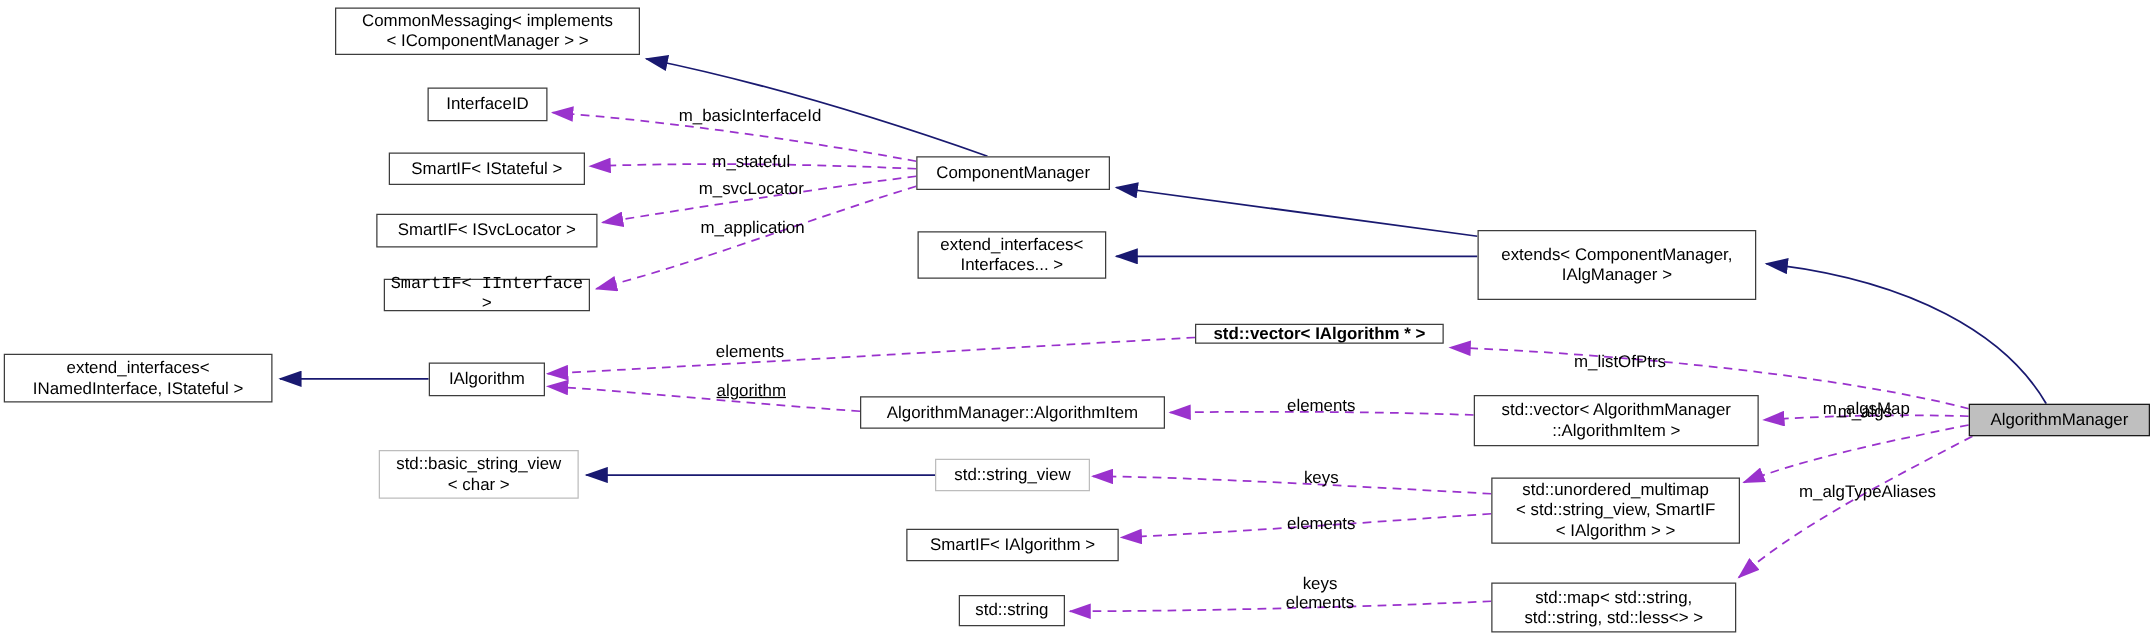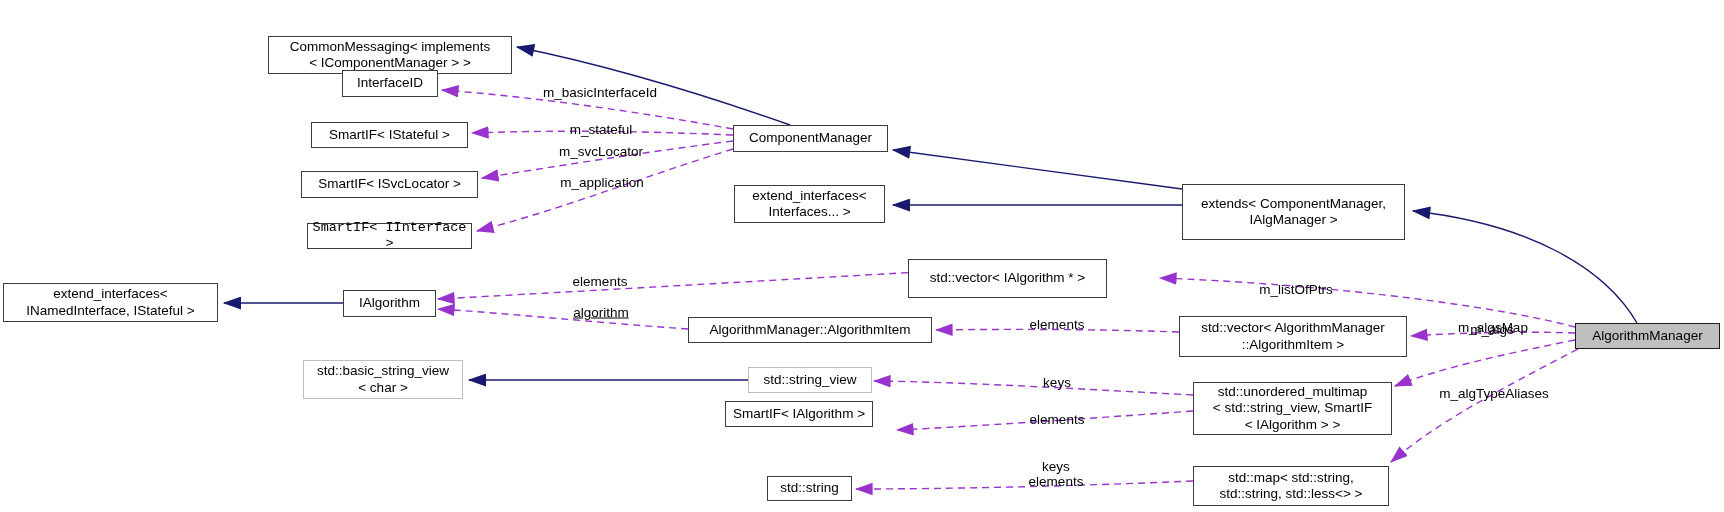--- a/index.html
+++ b/index.html
@@ -77,45 +77,45 @@
         <path d="M 1193,395 C 1080,389 965,382 874,381" class="edge usage" marker-end="url(#arrow-usage)"></path>
         <path d="M 1193,411 C 1080,419 980,426 897,430" class="edge usage" marker-end="url(#arrow-usage)"></path>
         <path d="M 1193,481 C 1080,486 950,489 856,489" class="edge usage" marker-end="url(#arrow-usage)"></path>
         <path d="M 1575,333 C 1515,331 1455,333 1411,336" class="edge usage" marker-end="url(#arrow-usage)"></path>
         <path d="M 1575,340 C 1505,354 1440,368 1395,386" class="edge usage" marker-end="url(#arrow-usage)"></path>
         <path d="M 1578,349 C 1495,392 1435,424 1391,462" class="edge usage" marker-end="url(#arrow-usage)"></path>
         <path d="M 1575,327 C 1480,302 1300,283 1160,278" class="edge usage" marker-end="url(#arrow-usage)"></path>
       </g>
   </svg>
   <div id="nodes">
-      <div class="node " style="left: 268px; top: 6px; width: 244px; height: 38px; margin-top: 30px;">CommonMessaging&lt; implements
+      <div class="node " style="left: 268px; top: 6px; width: 244px; height: 38px;">CommonMessaging&lt; implements
 &lt; IComponentManager &gt; &gt;</div>
       <div class="node " style="left: 342px; top: 70px; width: 96px; height: 27px;">InterfaceID</div>
       <div class="node " style="left: 311px; top: 122px; width: 157px; height: 26px;">SmartIF&lt; IStateful &gt;</div>
       <div class="node " style="left: 301px; top: 171px; width: 177px; height: 27px;">SmartIF&lt; ISvcLocator &gt;</div>
       <div class="node " style="left: 307px; top: 223px; width: 165px; height: 26px; font-family: Liberation Mono, monospace;">SmartIF&lt; IInterface &gt;</div>
       <div class="node " style="left: 733px; top: 125px; width: 155px; height: 27px;">ComponentManager</div>
       <div class="node " style="left: 734px; top: 185px; width: 151px; height: 38px;">extend_interfaces&lt;
 Interfaces... &gt;</div>
       <div class="node " style="left: 1182px; top: 184px; width: 223px; height: 56px;">extends&lt; ComponentManager,
 IAlgManager &gt;</div>
-      <div class="node " style="left: 908px; top: 259px; width: 199px; height: 39px;">std::vector&lt; IAlgorithm * &gt;</div>
+      <div class="node " style="left: 956px; top: 259px; width: 199px; height: 16px; font-weight: bold;">std::vector&lt; IAlgorithm * &gt;</div>
       <div class="node " style="left: 343px; top: 290px; width: 93px; height: 27px;">IAlgorithm</div>
       <div class="node " style="left: 3px; top: 283px; width: 215px; height: 39px;">extend_interfaces&lt;
 INamedInterface, IStateful &gt;</div>
       <div class="node external" style="left: 303px; top: 360px; width: 160px; height: 39px;">std::basic_string_view
 &lt; char &gt;</div>
       <div class="node " style="left: 688px; top: 317px; width: 244px; height: 26px;">AlgorithmManager::AlgorithmItem</div>
       <div class="node external" style="left: 748px; top: 367px; width: 124px; height: 26px;">std::string_view</div>
       <div class="node " style="left: 1179px; top: 316px; width: 228px; height: 41px;">std::vector&lt; AlgorithmManager
 ::AlgorithmItem &gt;</div>
       <div class="node " style="left: 1193px; top: 382px; width: 199px; height: 53px;">std::unordered_multimap
 &lt; std::string_view, SmartIF
 &lt; IAlgorithm &gt; &gt;</div>
-      <div class="node " style="left: 725px; top: 401px; width: 148px; height: 26px;">SmartIF&lt; IAlgorithm &gt;</div>
+      <div class="node " style="left: 725px; top: 423px; width: 170px; height: 26px;">SmartIF&lt; IAlgorithm &gt;</div>
       <div class="node " style="left: 767px; top: 476px; width: 85px; height: 25px;">std::string</div>
       <div class="node " style="left: 1193px; top: 466px; width: 196px; height: 40px;">std::map&lt; std::string,
 std::string, std::less&lt;&gt; &gt;</div>
       <div class="node focus" style="left: 1575px; top: 323px; width: 145px; height: 26px;">AlgorithmManager</div>
     </div>
   <div id="labels">
       <span class="edge-label" style="left: 600px; top: 92px;">m_basicInterfaceId</span>
       <span class="edge-label" style="left: 601px; top: 129px;">m_stateful</span>
       <span class="edge-label" style="left: 601px; top: 151px;">m_svcLocator</span>
       <span class="edge-label" style="left: 602px; top: 182px;">m_application</span>

